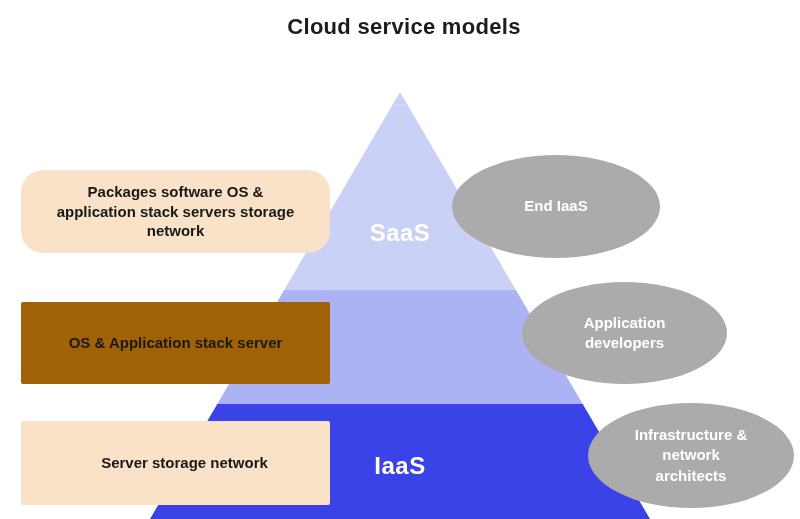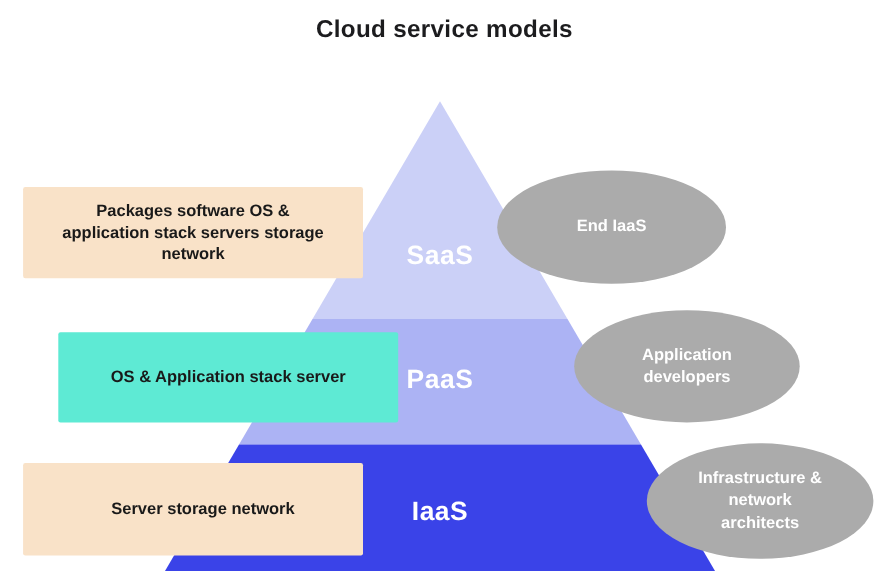--- a/index.html
+++ b/index.html
@@ -69,21 +69,21 @@
     align-items: center;
     text-align: center;
     color: #ffffff;
     font-size: 15px;
     font-weight: 700;
     line-height: 1.35;
     box-sizing: border-box;
   }
   .line { display: block; }
   
-  .box-saas  { top: 170px; height: 83px; }
+  .box-saas  { top: 170px; height: 83px; border-radius: 22px; }
   .box-paas  { top: 302px; height: 82px; }
   .box-iaas  { top: 421px; height: 84px; padding-left: 24px; }
   .ellipse-saas { left: 452px; top: 155px; width: 208px; height: 103px; }
   .ellipse-paas { left: 522px; top: 282px; width: 205px; height: 102px; }
   .ellipse-iaas { left: 588px; top: 403px; width: 206px; height: 105px; }
   .label-saas { left: 400px; top: 233px; }
   .label-paas { left: 400px; top: 346px; }
   .label-iaas { left: 400px; top: 466px; }
 </style>
 </head>
@@ -93,30 +93,29 @@
 
   <h1 class="diagram-title">Cloud service models</h1>
 
   <svg class="pyramid-svg" viewBox="0 0 800 519" aria-hidden="true">
     <polygon points="400,92 515.9,290 284.1,290" fill="#cbd0f7"></polygon>
     <polygon points="284.1,290 515.9,290 582.7,404 217.3,404" fill="#acb3f4"></polygon>
     <polygon points="217.3,404 582.7,404 650,519 150,519" fill="#3a43e8"></polygon>
   </svg>
 
   <div class="tier-label label-saas">SaaS</div>
-  <div class="tier-label label-paas">PaaS</div>
   <div class="tier-label label-iaas">IaaS</div>
 
   <div class="info-box box-saas" style="background: rgb(249, 226, 200);">
     <span class="line">Packages software OS &amp;</span>
     <span class="line">application stack servers storage</span>
     <span class="line">network</span>
   </div>
 
-  <div class="info-box box-paas" style="background: #5eead4; margin-left: 32px;">
+  <div class="info-box box-paas" style="background: #a16207;">
     <span class="line">OS &amp; Application stack server</span>
   </div>
 
   <div class="info-box box-iaas" style="background: rgb(249, 226, 200);">
     <span class="line">Server storage network</span>
   </div>
 
   <div class="audience-ellipse ellipse-saas" style="background: rgb(171, 171, 171);">
     <span class="line">End IaaS</span>
   </div>

